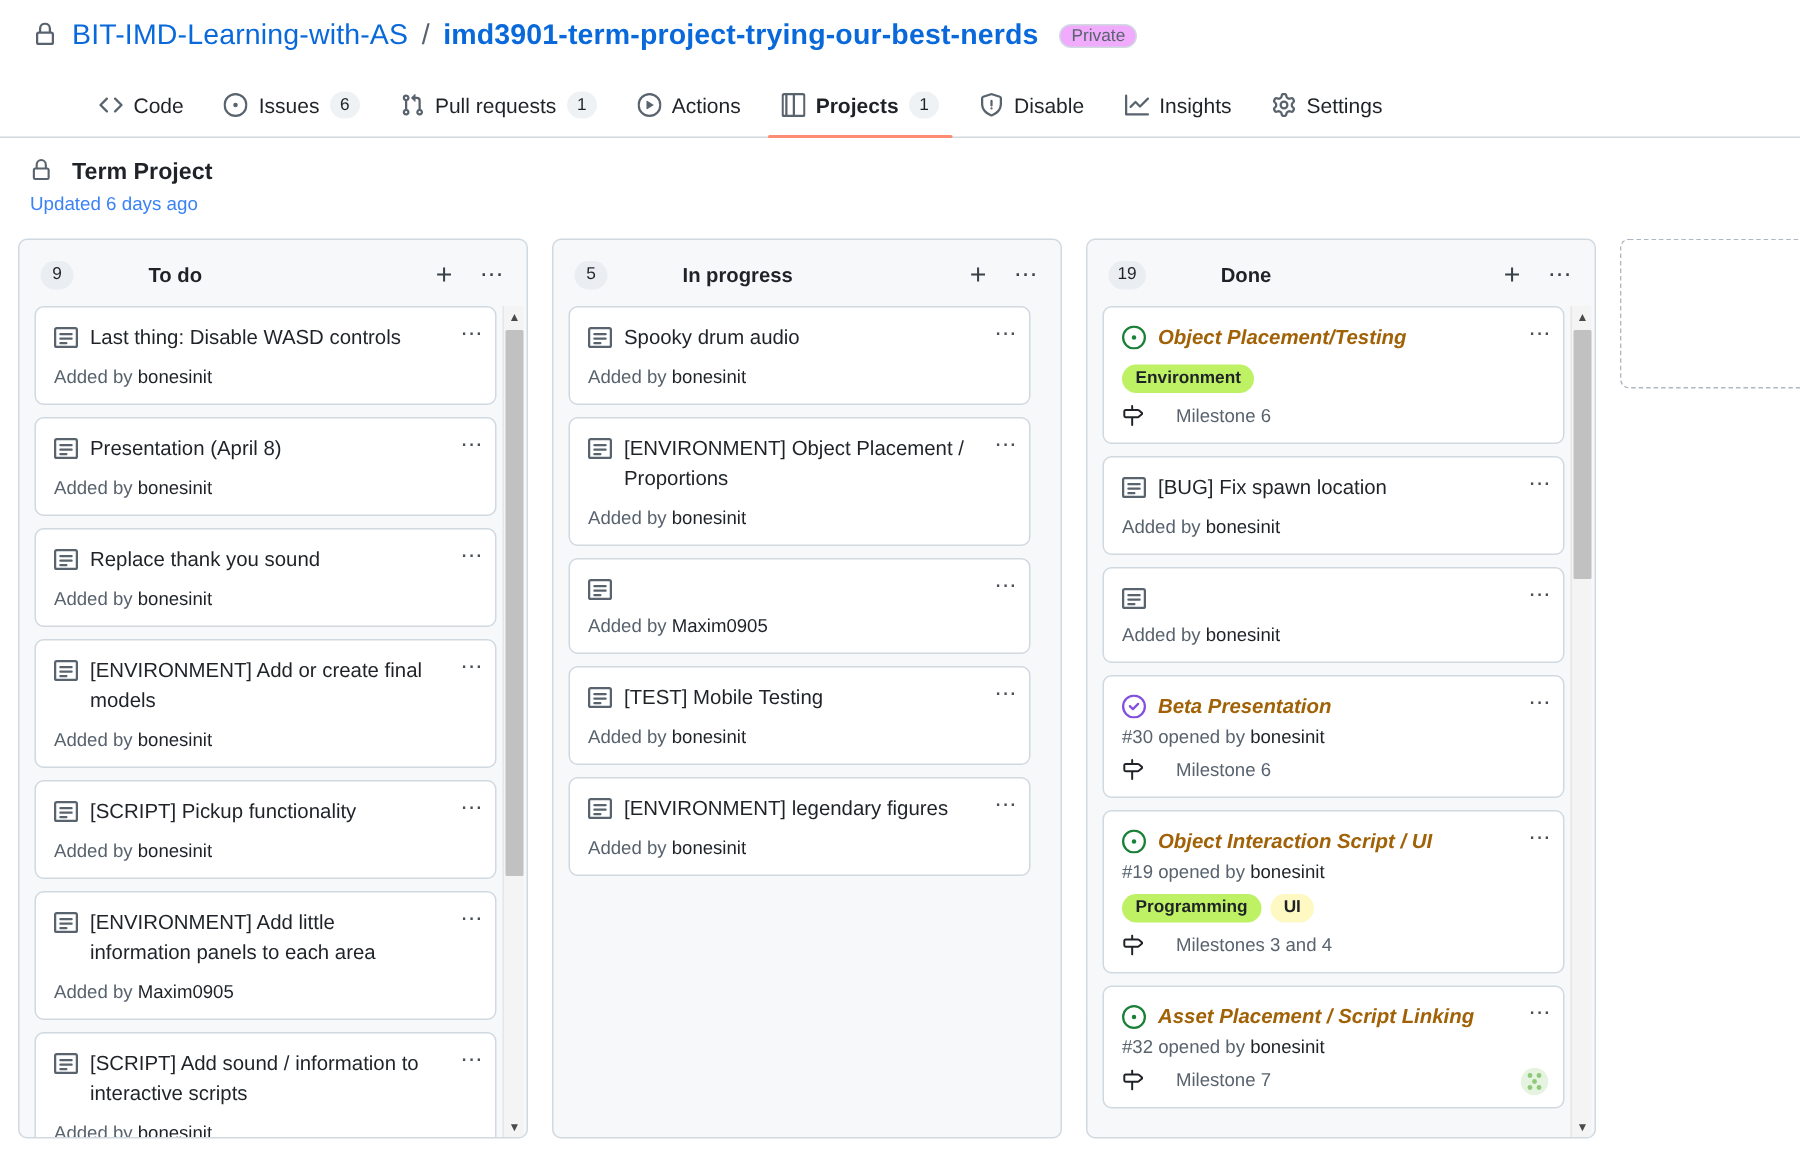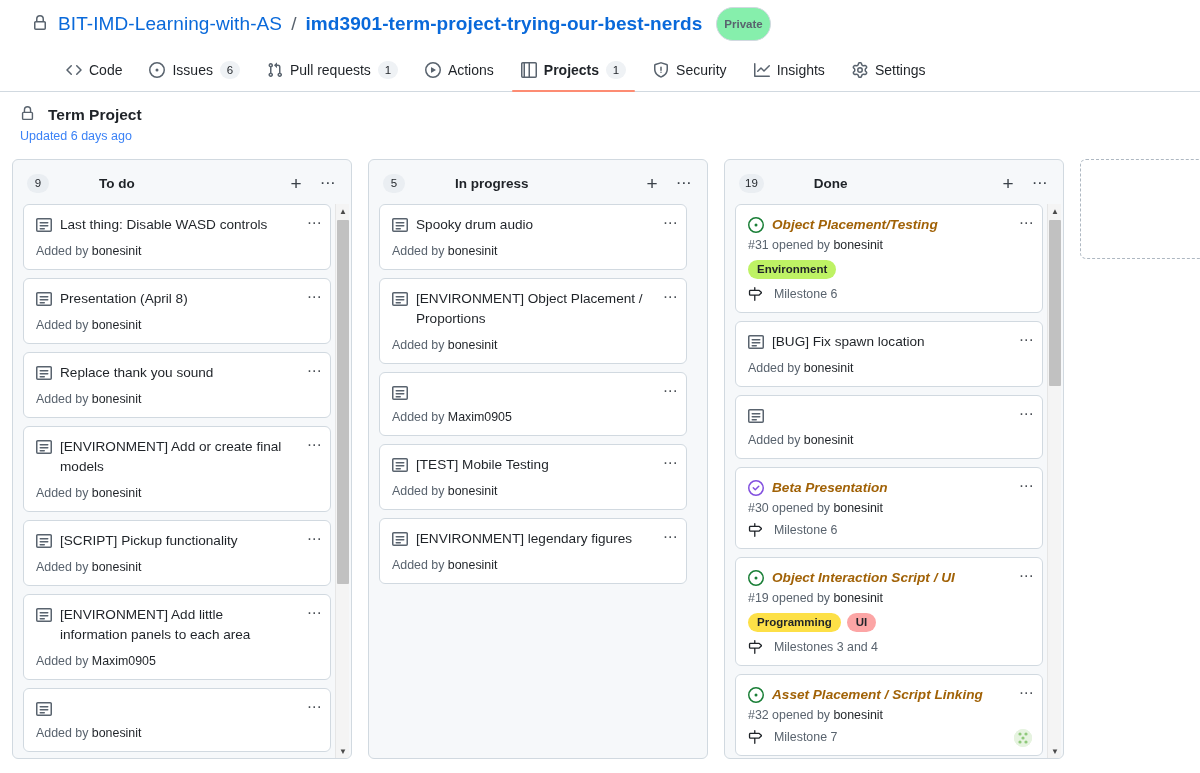--- a/index.html
+++ b/index.html
@@ -8,43 +8,43 @@
     background: #ffffff;
     font-family: "Liberation Sans", sans-serif;
     color: #1f2328;
     overflow: hidden;
   }
 
   
   .repo-header {
     height: 48px;
     display: flex; align-items: center;
-    padding: 0 16px 0 32px;
+    padding: 0 16px 0 22px;
     gap: 6px;
   }
   .lock-icon { display:inline-block; width:16px; height:18px; position:relative; margin-right:4px; color:#59636e;}
   .lock-icon svg { display:block; }
   .repo-owner {
     color: #0969da; font-size: 19px; text-decoration: none; letter-spacing:.1px;
   }
   .repo-sep { color: #59636e; font-size: 19px; padding: 0 3px;}
   .repo-name {
     color: #0969da; font-size: 19px; font-weight: bold; text-decoration: none; letter-spacing:.1px;
   }
   .visibility-badge {
     margin-left: 8px;
     border: 1px solid #d1d9e0;
     border-radius: 2em;
     font-size: 11.5px;
     line-height: 18px;
     padding: 0 7px;
     color: #59636e;
-    background: #86efac;
-    height: 34px;
-    display:flex; align-items:center;font-weight:bold;
+    background: #f0abfc;
+    height: 16px;
+    display:flex; align-items:center;
   }
 
   
   .repo-nav {
     height: 44px;
     display: flex; align-items: stretch;
     padding: 0 16px 0 57px;
     border-bottom: 1px solid #d1d9e0;
     position: relative;
     background:#fff;
@@ -194,21 +194,21 @@
   .label {
     border-radius: 2em;
     font-size: 11.5px;
     font-weight: bold;
     line-height: 19px;
     padding: 0 9px;
     color: #1f2328;
   }
 
   .milestone-row {
-    display: flex; align-items: center; gap: 12px;
+    display: flex; align-items: center; gap: 22px;
     margin-top: 8px;
     font-size: 12.4px; color: #59636e;
   }
   .avatar {
     position: absolute; right: 10px; bottom: 8px;
     width: 18px; height: 18px; border-radius: 50%;
     background: #dff0d8;
     overflow:hidden;
   }
 
@@ -284,21 +284,21 @@
       </span>
       <span>Projects</span>
       <span class="counter">1</span>
     </a>
     <a class="nav-item" href="#">
       <span class="nav-ico">
         <svg width="16" height="16" viewBox="0 0 16 16" fill="currentColor">
           <path d="M7.467.133a1.748 1.748 0 0 1 1.066 0l5.25 1.68A1.75 1.75 0 0 1 15 3.48V7c0 1.566-.32 3.182-1.303 4.682-.983 1.498-2.585 2.813-5.032 3.855a1.697 1.697 0 0 1-1.33 0c-2.447-1.042-4.049-2.357-5.032-3.855C1.32 10.182 1 8.566 1 7V3.48a1.75 1.75 0 0 1 1.217-1.667Zm.61 1.429a.25.25 0 0 0-.153 0l-5.25 1.68a.25.25 0 0 0-.174.238V7c0 1.358.275 2.666 1.057 3.86.784 1.194 2.121 2.34 4.366 3.297a.196.196 0 0 0 .154 0c2.245-.956 3.582-2.104 4.366-3.298C13.225 9.666 13.5 8.36 13.5 7V3.48a.251.251 0 0 0-.174-.237l-5.25-1.68ZM8 4.5a.75.75 0 0 1 .75.75v3a.75.75 0 1 1-1.5 0v-3A.75.75 0 0 1 8 4.5Zm0 6.5a.75.75 0 1 1 0-1.5.75.75 0 0 1 0 1.5Z"></path>
         </svg>
       </span>
-      <span>Security</span>
+      <span>Disable</span>
     </a>
     <a class="nav-item" href="#">
       <span class="nav-ico">
         <svg width="16" height="16" viewBox="0 0 16 16" fill="currentColor">
           <path d="M1.5 1.75V13.5h13.75a.75.75 0 0 1 0 1.5H.75a.75.75 0 0 1-.75-.75V1.75a.75.75 0 0 1 1.5 0Zm14.28 2.53-5.25 5.25a.75.75 0 0 1-1.06 0L7 7.06 4.28 9.78a.751.751 0 0 1-1.042-.018.751.751 0 0 1-.018-1.042l3.25-3.25a.75.75 0 0 1 1.06 0L10 7.94l4.72-4.72a.751.751 0 0 1 1.042.018.751.751 0 0 1 .018 1.042Z"></path>
         </svg>
       </span>
       <span>Insights</span>
     </a>
     <a class="nav-item" href="#">
@@ -410,20 +410,21 @@
             <div class="card-meta"><span>Added by </span><b>Maxim0905</b></div>
           </div>
           <div class="card">
             <span class="card-kebab">...</span>
             <div class="card-top">
               <span class="card-ico" style="color:#59636e">
                 <svg width="16" height="16" viewBox="0 0 16 16" fill="currentColor">
                   <path d="M1.75 1h12.5c.966 0 1.75.784 1.75 1.75v10.5A1.75 1.75 0 0 1 14.25 15H1.75A1.75 1.75 0 0 1 0 13.25V2.75C0 1.784.784 1 1.75 1ZM1.5 2.75v10.5c0 .138.112.25.25.25h12.5a.25.25 0 0 0 .25-.25V2.75a.25.25 0 0 0-.25-.25H1.75a.25.25 0 0 0-.25.25ZM11.75 5a.75.75 0 0 1 0 1.5h-7.5a.75.75 0 0 1 0-1.5Zm0 3a.75.75 0 0 1 0 1.5h-7.5a.75.75 0 0 1 0-1.5Zm-3.5 3a.75.75 0 0 1 0 1.5h-4a.75.75 0 0 1 0-1.5Z"></path>
                 </svg>
               </span>
+              <span class="card-title">[SCRIPT] Add sound / information to interactive scripts</span>
             </div>
             <div class="card-meta"><span>Added by </span><b>bonesinit</b></div>
           </div>
         </div>
         <div class="scrollbar">
           <span class="sb-arrow up">▲</span>
           <span class="sb-arrow down">▼</span>
           <span class="sb-thumb" style="top:16px;height:364px"></span>
         </div>
       </div>
@@ -520,21 +521,20 @@
             <span class="card-kebab">...</span>
             <div class="card-top">
               <span class="card-ico" style="color:#1a7f37">
                 <svg width="16" height="16" viewBox="0 0 16 16" fill="currentColor">
                   <path d="M8 9.5a1.5 1.5 0 1 0 0-3 1.5 1.5 0 0 0 0 3Z"></path>
                   <path d="M8 0a8 8 0 1 1 0 16A8 8 0 0 1 8 0ZM1.5 8a6.5 6.5 0 1 0 13 0 6.5 6.5 0 0 0-13 0Z"></path>
                 </svg>
               </span>
               <span class="card-title link">Object Placement/Testing</span>
             </div>
-            <div class="card-meta tight"><span>#31 opened by </span><b>bonesinit</b></div>
             <div class="labels">
               <span class="label" style="background:#bef264;color:#1f2328">Environment</span>
             </div>
             <div class="milestone-row">
               <span style="color:#1f2328;display:flex">
                 <svg width="14" height="14" viewBox="0 0 16 16" fill="currentColor">
                   <path d="M7.75 0a.75.75 0 0 1 .75.75V3h3.634c.414 0 .814.147 1.13.414l2.07 1.75a1.75 1.75 0 0 1 0 2.672l-2.07 1.75a1.75 1.75 0 0 1-1.13.414H8.5v5.25a.75.75 0 0 1-1.5 0V10H2.75A1.75 1.75 0 0 1 1 8.25v-3.5C1 3.784 1.784 3 2.75 3H7V.75A.75.75 0 0 1 7.75 0Zm4.384 8.5a.25.25 0 0 0 .161-.06l2.07-1.75a.248.248 0 0 0 0-.38l-2.07-1.75a.25.25 0 0 0-.161-.06H2.75a.25.25 0 0 0-.25.25v3.5c0 .138.112.25.25.25Z"></path>
                 </svg>
               </span>
               <span>Milestone 6</span>
@@ -590,22 +590,22 @@
               <span class="card-ico" style="color:#1a7f37">
                 <svg width="16" height="16" viewBox="0 0 16 16" fill="currentColor">
                   <path d="M8 9.5a1.5 1.5 0 1 0 0-3 1.5 1.5 0 0 0 0 3Z"></path>
                   <path d="M8 0a8 8 0 1 1 0 16A8 8 0 0 1 8 0ZM1.5 8a6.5 6.5 0 1 0 13 0 6.5 6.5 0 0 0-13 0Z"></path>
                 </svg>
               </span>
               <span class="card-title link">Object Interaction Script / UI</span>
             </div>
             <div class="card-meta tight"><span>#19 opened by </span><b>bonesinit</b></div>
             <div class="labels">
-              <span class="label" style="background:#fde047;color:#1f2328">Programming</span>
-              <span class="label" style="background:#fca5a5;color:#1f2328">UI</span>
+              <span class="label" style="background:#bef264;color:#1f2328">Programming</span>
+              <span class="label" style="background:#fef9c3;color:#1f2328">UI</span>
             </div>
             <div class="milestone-row">
               <span style="color:#1f2328;display:flex">
                 <svg width="14" height="14" viewBox="0 0 16 16" fill="currentColor">
                   <path d="M7.75 0a.75.75 0 0 1 .75.75V3h3.634c.414 0 .814.147 1.13.414l2.07 1.75a1.75 1.75 0 0 1 0 2.672l-2.07 1.75a1.75 1.75 0 0 1-1.13.414H8.5v5.25a.75.75 0 0 1-1.5 0V10H2.75A1.75 1.75 0 0 1 1 8.25v-3.5C1 3.784 1.784 3 2.75 3H7V.75A.75.75 0 0 1 7.75 0Zm4.384 8.5a.25.25 0 0 0 .161-.06l2.07-1.75a.248.248 0 0 0 0-.38l-2.07-1.75a.25.25 0 0 0-.161-.06H2.75a.25.25 0 0 0-.25.25v3.5c0 .138.112.25.25.25Z"></path>
                 </svg>
               </span>
               <span>Milestones 3 and 4</span>
             </div>
           </div>

